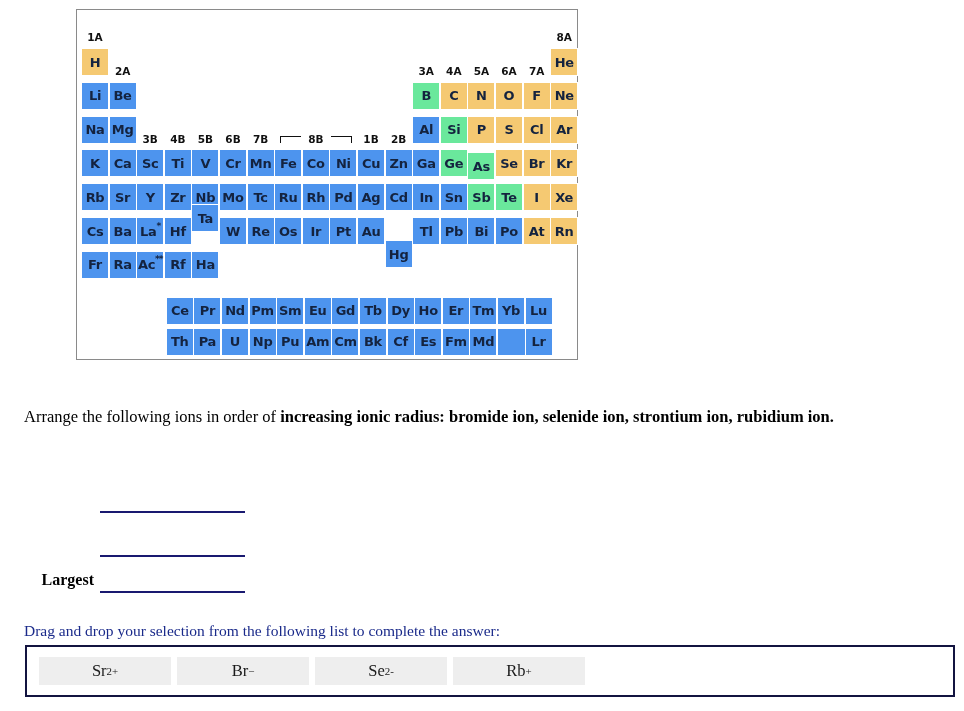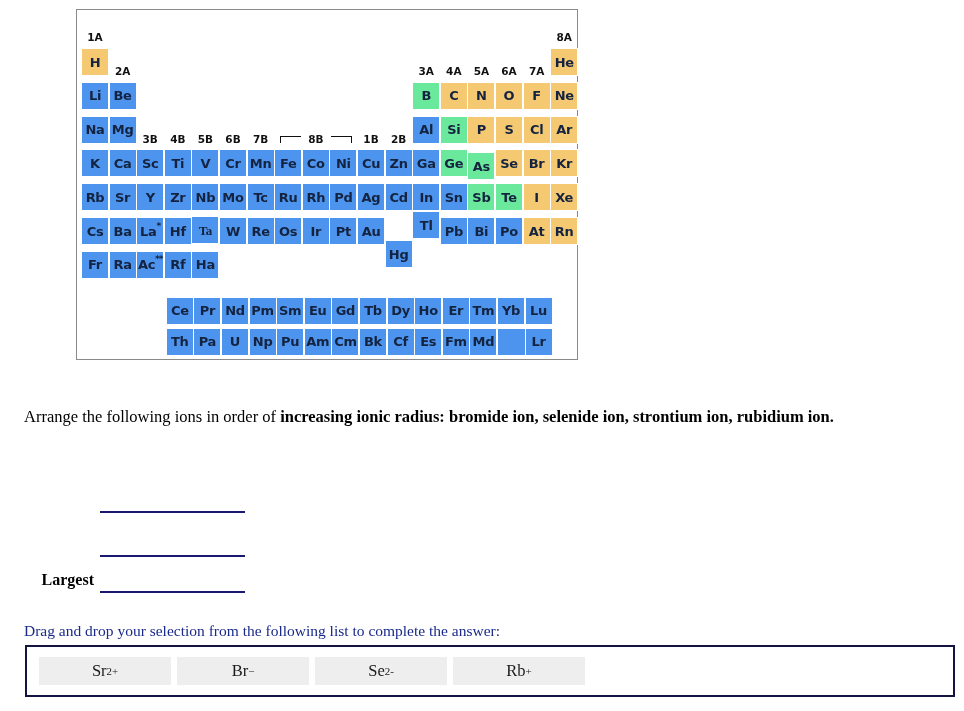--- a/index.html
+++ b/index.html
@@ -362,21 +362,21 @@
       <div class="pt-cell metal" style="left: 31.6px; top: 207px;">
         <span>Ba</span>
       </div>
       <div class="pt-cell metal" style="left: 59.2px; top: 207px;">
         <span>La</span>
         <span class="star">*</span>
       </div>
       <div class="pt-cell metal" style="left: 86.8px; top: 207px;">
         <span>Hf</span>
       </div>
-      <div class="pt-cell metal" style="left: 114.4px; top: 206px; font-family: Liberation Serif, serif;">
+      <div class="pt-cell metal" style="left: 114.4px; top: 194px;">
         <span>Ta</span>
       </div>
       <div class="pt-cell metal" style="left: 142px; top: 207px;">
         <span>W</span>
       </div>
       <div class="pt-cell metal" style="left: 169.6px; top: 207px;">
         <span>Re</span>
       </div>
       <div class="pt-cell metal" style="left: 197.2px; top: 207px;">
         <span>Os</span>
@@ -386,21 +386,21 @@
       </div>
       <div class="pt-cell metal" style="left: 252.4px; top: 207px;">
         <span>Pt</span>
       </div>
       <div class="pt-cell metal" style="left: 280px; top: 207px;">
         <span>Au</span>
       </div>
       <div class="pt-cell metal" style="left: 307.6px; top: 207px; margin-top: 23px;">
         <span>Hg</span>
       </div>
-      <div class="pt-cell metal" style="left: 335.2px; top: 201px; align-items: center;">
+      <div class="pt-cell metal" style="left: 335.2px; top: 207px; align-items: center;">
         <span>Tl</span>
       </div>
       <div class="pt-cell metal" style="left: 362.8px; top: 207px;">
         <span>Pb</span>
       </div>
       <div class="pt-cell metal" style="left: 390.4px; top: 207px;">
         <span>Bi</span>
       </div>
       <div class="pt-cell metal" style="left: 418px; top: 207px;">
         <span>Po</span>

